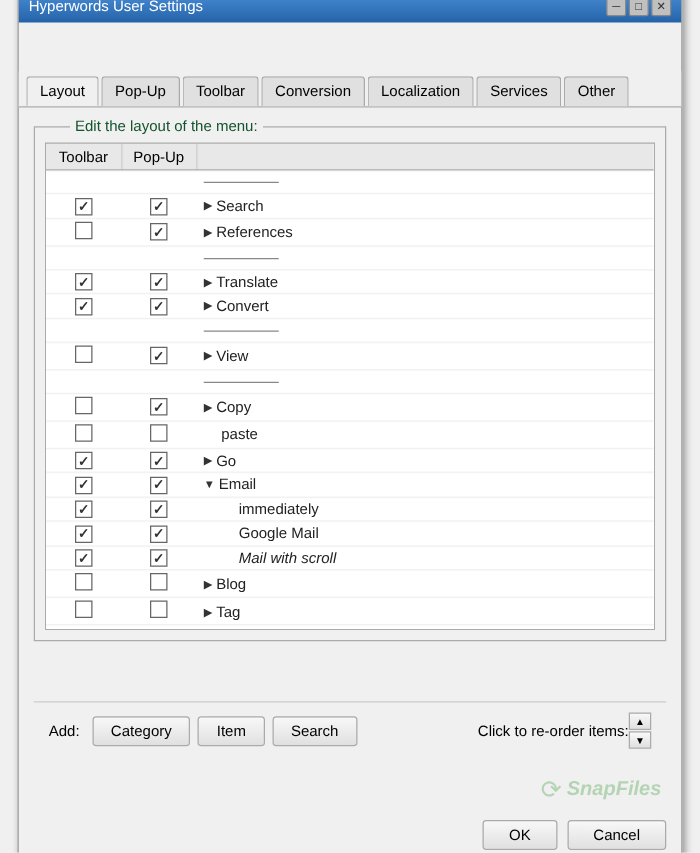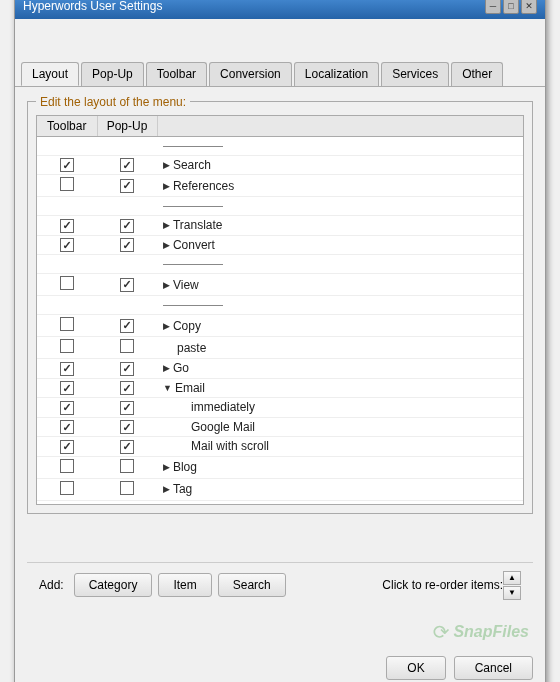--- a/index.html
+++ b/index.html
@@ -70,22 +70,23 @@
     .content {
       padding: 8px 12px;
     }
     .fieldset {
       border: 1px solid #aaa;
       padding: 6px 8px 8px 8px;
       margin-bottom: 8px;
     }
     .fieldset legend {
       font-size: 12px;
-      color: #a16207;
+      color: #14532d;
       padding: 0 4px;
+      margin-left: 20px;
     }
     .table-container {
       border: 1px solid #aaa;
       overflow-y: scroll;
       height: 390px;
       background: white;
     }
     table {
       width: 100%;
       border-collapse: collapse;
@@ -376,21 +377,21 @@
                   <td><div class="cb checked"></div></td>
                   <td style="text-align: left; padding-left: 34px;">
                     <span class="item-label">
                       <span>Google Mail</span>
                     </span>
                   </td>
                 </tr>
                 <tr>
                   <td><div class="cb checked"></div></td>
                   <td><div class="cb checked"></div></td>
-                  <td style="text-align: center; padding-left: 34px;">
+                  <td style="text-align: center; padding-left: 34px; font-style: italic;">
                     <span class="item-label">
                       <span>Mail with scroll</span>
                     </span>
                   </td>
                 </tr>
                 <tr>
                   <td><div class="cb"></div></td>
                   <td><div class="cb"></div></td>
                   <td style="text-align: left; padding-left: 6px;">
                     <span class="item-label">

